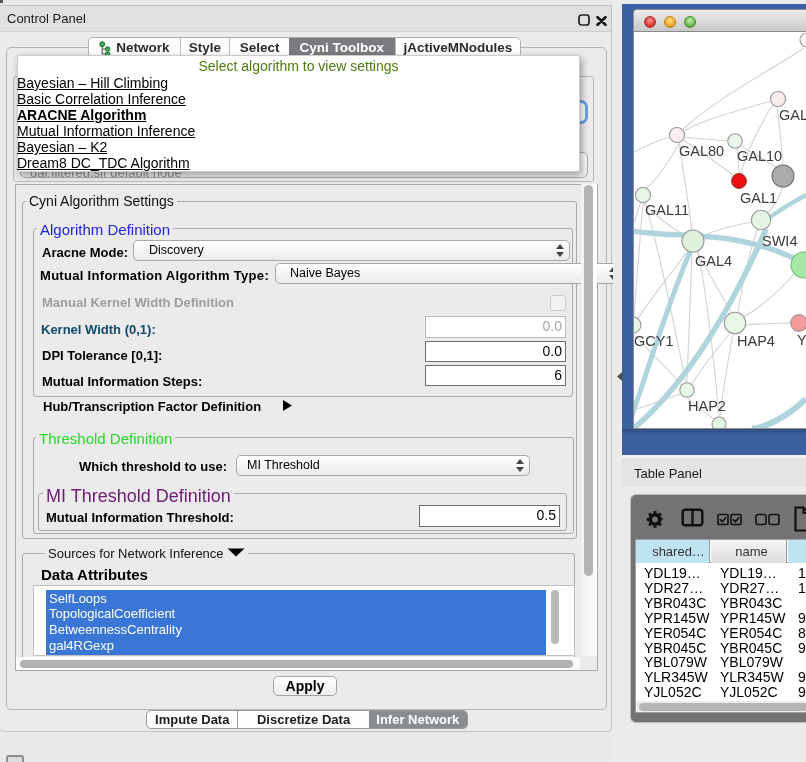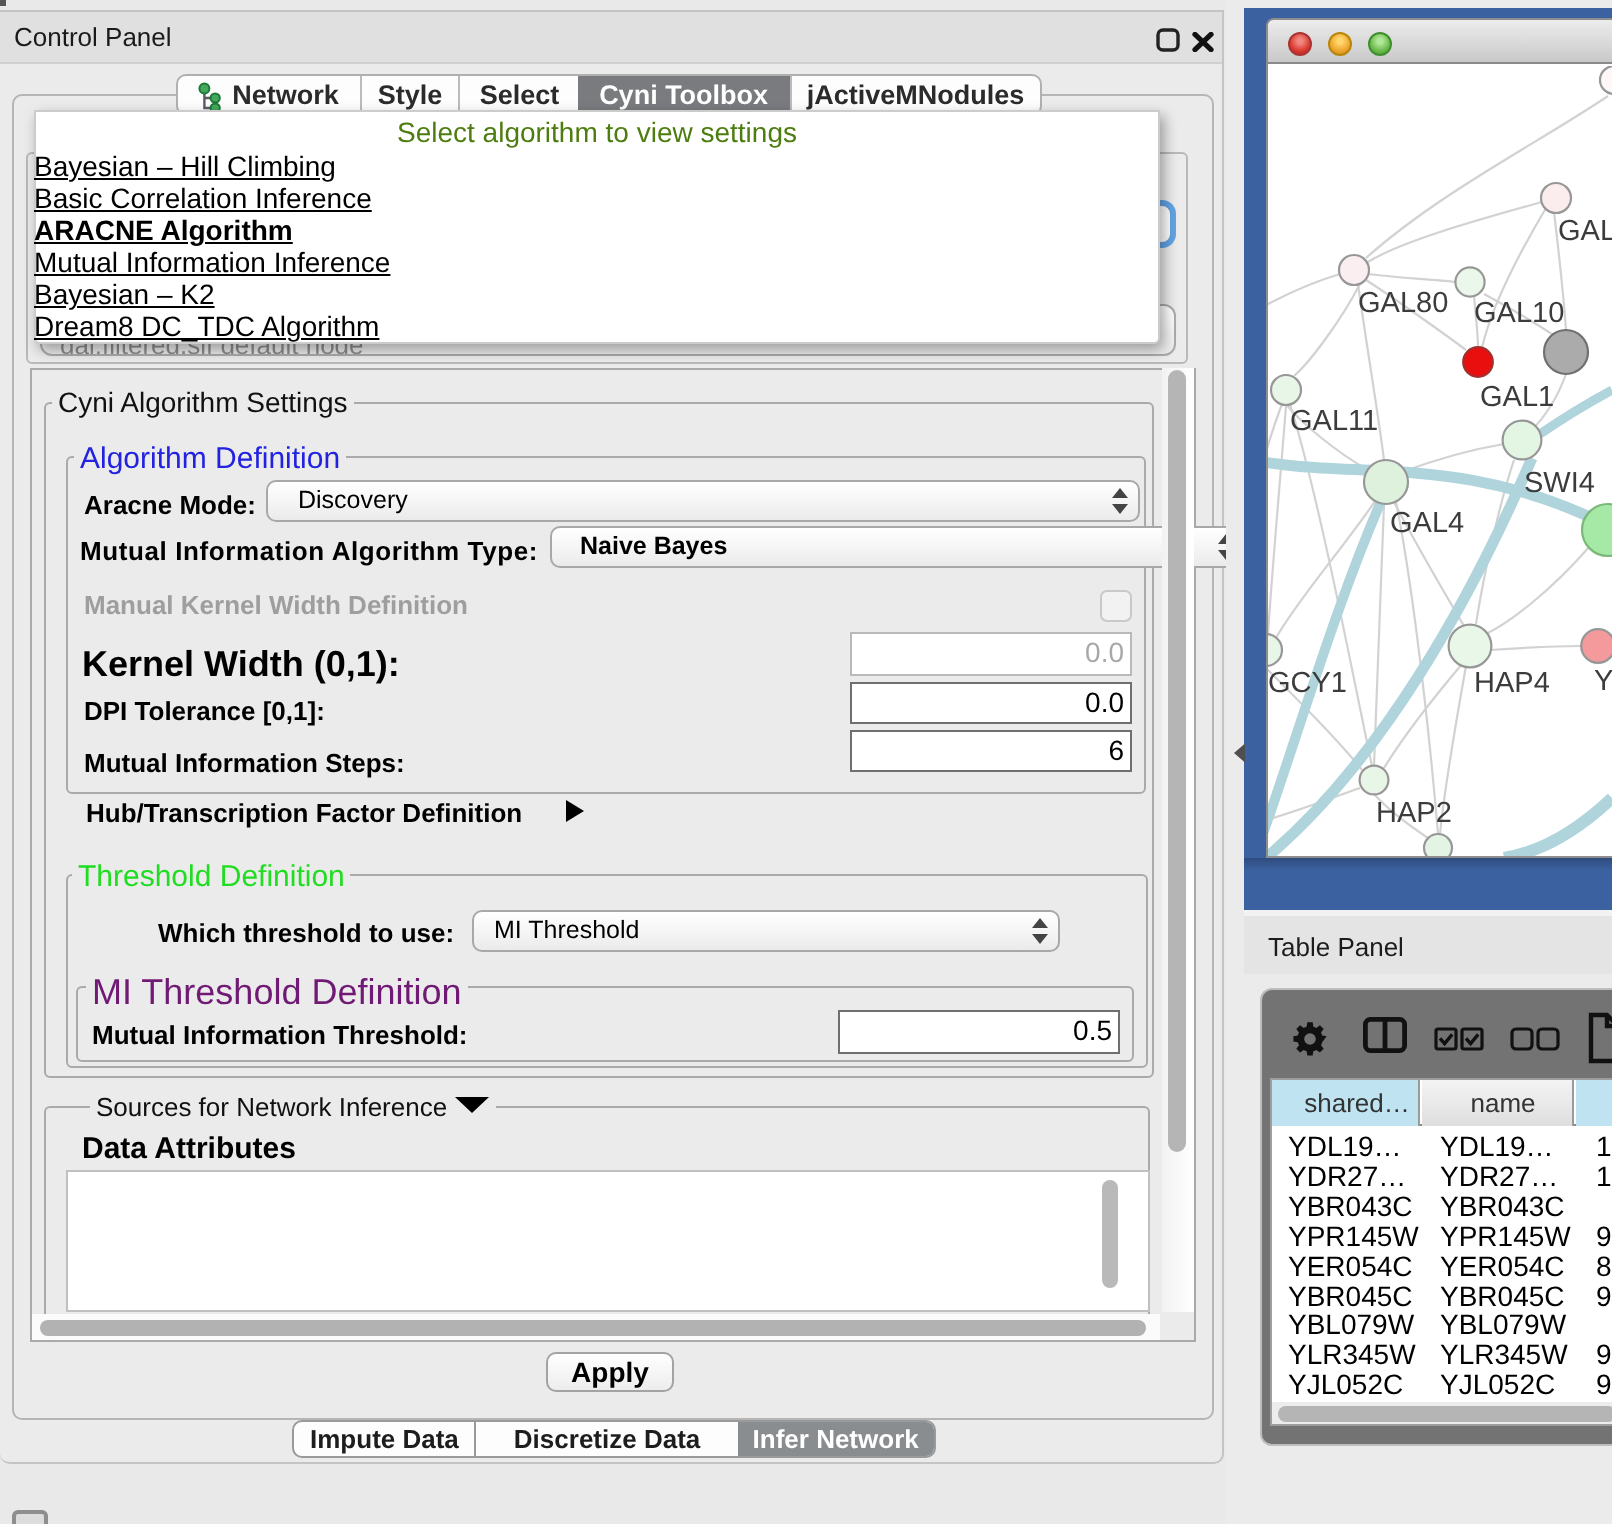--- a/index.html
+++ b/index.html
@@ -68,24 +68,24 @@
 
   <div class="abs" style="left:22px; top:195px; width:555px; height:338px; border:1px solid #aaa; border-radius:3px;"></div>
   <div class="fs-title" style="left:26px; top:186.5px; font-size:14px; color:#111;">Cyni Algorithm Settings</div>
 
   <div class="abs" style="left:33px; top:222px; width:540px; height:169px; border:1px solid #aaa; border-radius:3px;"></div>
   <div class="fs-title" style="left:37px; top:215px; font-size:15px; color:#2222e0;">Algorithm Definition</div>
 
   <div class="abs bold" style="left:42px; top:239px; font-size:13px;">Aracne Mode:</div>
   <div class="abs bold" style="left:40px; top:262px; font-size:13px; letter-spacing:0.3px;">Mutual Information Algorithm Type:</div>
   <div class="abs combo" style="left:133px; top:234px; width:437px; height:21px;"><span style="margin-left:15px;">Discovery</span><i class="updown"></i></div>
-  <div class="abs combo" style="left:275px; top:257px; width:348px; height:21px;font-weight:bold;"><span style="margin-left:14px;">Naive Bayes</span><i class="updown"></i></div>
+  <div class="abs combo" style="left:275px; top:257px; width:348px; height:21px;"><span style="margin-left:14px;">Naive Bayes</span><i class="updown"></i></div>
   <div class="abs bold" style="left:42px; top:289px; font-size:13px; color:#9e9e9e;">Manual Kernel Width Definition</div>
   <div class="abs" style="left:550px; top:289px; width:16px; height:16px; background:#f2f2f2; border:1px solid #c9c9c9; border-radius:3.5px;"></div>
-  <div class="abs bold" style="left:41px; top:316px; font-size:18px; color:#000000;text-align:center;">Kernel Width (0,1):</div>
+  <div class="abs bold" style="left:41px; top:316px; font-size:13px; color:#0c4a6e;text-align:center;">Kernel Width (0,1):</div>
   <div class="fld" style="left:425px; top:310px; width:141px; height:21.5px; border-color:#b9b9b9; color:#a8a8a8;">0.0</div>
   <div class="abs bold" style="left:42px; top:342px; font-size:13px;">DPI Tolerance [0,1]:</div>
   <div class="fld" style="left:425px; top:334.5px; width:141px; height:21.5px;">0.0</div>
   <div class="abs bold" style="left:42px; top:368px; font-size:13px;">Mutual Information Steps:</div>
   <div class="fld" style="left:425px; top:358.5px; width:141px; height:21.5px;">6</div>
 
   <div class="abs bold" style="left:43px; top:393px; font-size:13px;">Hub/Transcription Factor Definition</div>
   <svg class="abs" style="left:281px; top:393px;" width="12" height="13" viewBox="0 0 12 13">
       <path d="M2 1 L11 6.5 L2 12 Z" fill="#000"></path>
     </svg>
@@ -101,20 +101,23 @@
   <div class="abs bold" style="left:46px; top:504px; font-size:13px;">Mutual Information Threshold:</div>
   <div class="fld" style="left:419px; top:499px; width:141px; height:21.5px;">0.5</div>
 
   <div class="abs" style="left:22px; top:547px; width:553px; height:118px; border:1px solid #aaa; border-radius:3px; border-bottom:none;"></div>
   <div class="fs-title" style="left:45px; top:540px; font-size:13px; color:#111;">Sources for Network Inference&nbsp;<svg width="18" height="9" viewBox="0 0 18 9" style="vertical-align:1px;">
         <path d="M0.5 0.5 L17.5 0.5 L9 8.5 Z" fill="#000"></path>
       </svg></div>
   <div class="abs bold" style="left:41px; top:559.5px; font-size:15px;">Data Attributes</div>
 
   <div class="abs" style="left:33px; top:579px; width:542px; height:71px; background:#fff; border:1px solid #c0c0c0;"></div>
+  <div class="abs" style="left:46px; top:583.5px; width:500px; height:65px; background:#3a76d6; color:#fff; font-size:13px; line-height:15.9px;">
+      <div style="margin-left:3px; margin-top:1px;">SelfLoops<br>TopologicalCoefficient<br>BetweennessCentrality<br>gal4RGexp</div>
+    </div>
   <div class="abs" style="left:550.5px; top:584px; width:8px; height:54px; background:#b9b9b9; border-radius:4px;"></div>
 
   <div class="abs" style="left:16px; top:650.5px; width:564px; height:13px; background:#fbfbfb;"></div>
   <div class="abs" style="left:20px; top:653.5px; width:553px; height:8px; background:#b2b2b2; border-radius:4px;"></div>
 
   <div class="abs" style="left:581px; top:178px; width:16px; height:472px; background:linear-gradient(to right,#f2f2f2,#ffffff);"></div>
   <div class="abs" style="left:584px; top:179px; width:8.5px; height:391px; background:#b5b5b5; border-radius:5px;"></div>
 
   <div class="abs" style="left:273px; top:670px; width:64px; height:20px; border:1px solid #a3a3a3; border-radius:5px; background:linear-gradient(#ffffff,#ededed); text-align:center; font-size:14px; font-weight:bold; line-height:19px;">Apply</div>
 

